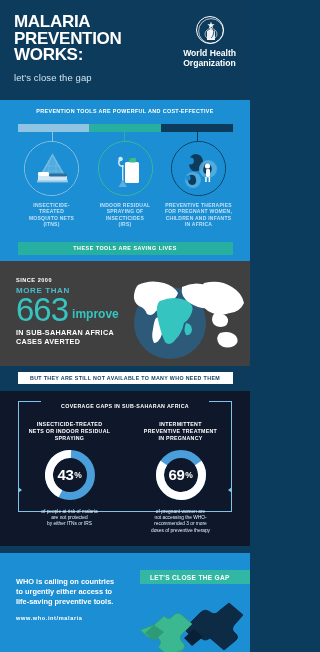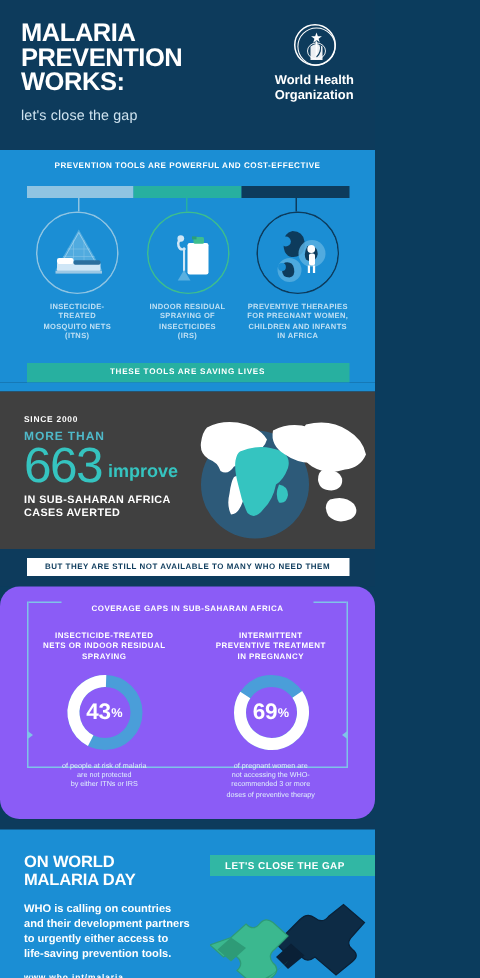--- a/index.html
+++ b/index.html
@@ -169,24 +169,23 @@
     width:215px; margin:0 auto;
     height:12px;
     display:flex; align-items:center; justify-content:center;
     color:#0d3b5c;
     font-size:5.3px; font-weight:bold; letter-spacing:0.35px;
     text-transform:uppercase;
   }
 
   
   .band-gaps {
-    background:#8b5cf6;
+    background:#0f172a;
     padding:16px 0 12px 0;
     position:relative;
-    border-radius:13px;
   }
   .gapbox {
     position:absolute;
     left:18px; right:18px; top:10px; bottom:34px;
     border:1px solid #7fc3e8;
     border-top:none;
   }
   .gapbox::before, .gapbox::after {
     content:""; position:absolute; top:0; height:1px; background:#7fc3e8;
   }
@@ -475,29 +474,24 @@
         <span>doses of preventive therapy</span>
       </div>
     </div>
 
   </div>
 </div>
 
 <div class="fdivide"></div>
 
 <div class="band-day">
-  <div class="day-title">
-    <span>ON WORLD</span>
-    <span>MALARIA DAY</span>
-  </div>
   <div class="day-body">
     <span>WHO is calling on countries</span>
-    <span>and their development partners</span>
     <span>to urgently either access to</span>
-    <span>life-saving prevention tools.</span>
+    <span>life-saving preventive tools.</span>
   </div>
   <div class="day-url">www.who.int/malaria</div>
 
   <div class="cta">LET'S CLOSE THE GAP</div>
 
   <div class="puzzle">
     <svg width="106" height="62" viewBox="0 0 106 62">
 
       <path d="M60 18 q5 -5 10 -1 q5 4 9 -1 l10 -8 l14 12 l-8 9 q-5 5 0 9 q5 4 0 8 l-11 9 l-14 -12 q-5 4 -9 0 q-4 -5 -9 -1 l-8 -8 Z" fill="#0d2b45"></path>
       <path d="M60 18 q5 -5 10 -1 q5 4 9 -1 l10 -8 l14 12 l-8 9 q-5 5 0 9 q5 4 0 8 l-11 9 l-14 -12 q-5 4 -9 0 q-4 -5 -9 -1 l-8 -8 Z" fill="none" stroke="#0a2036" stroke-width="0.8"></path>

